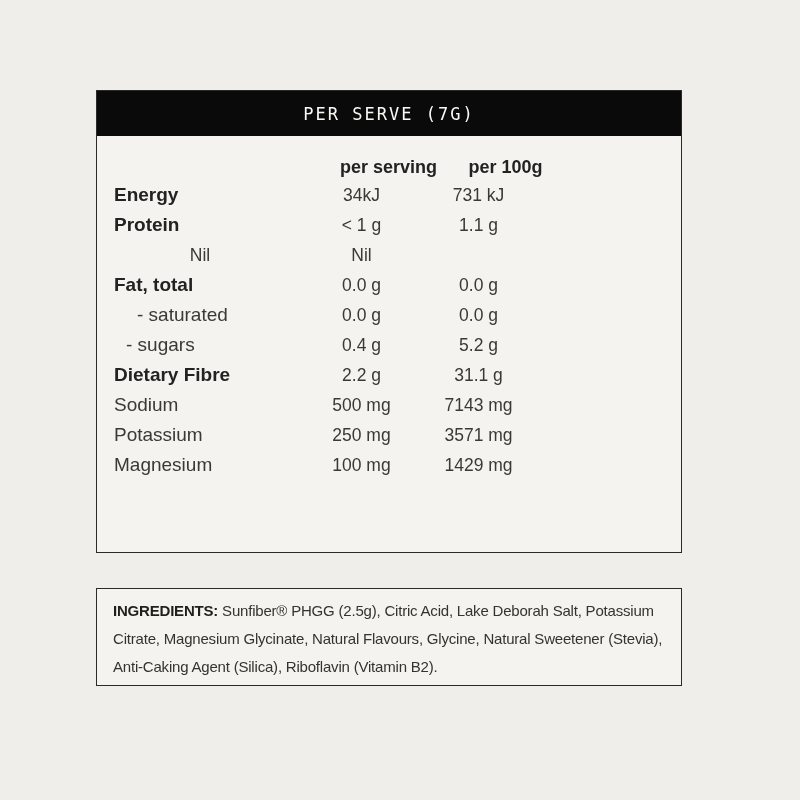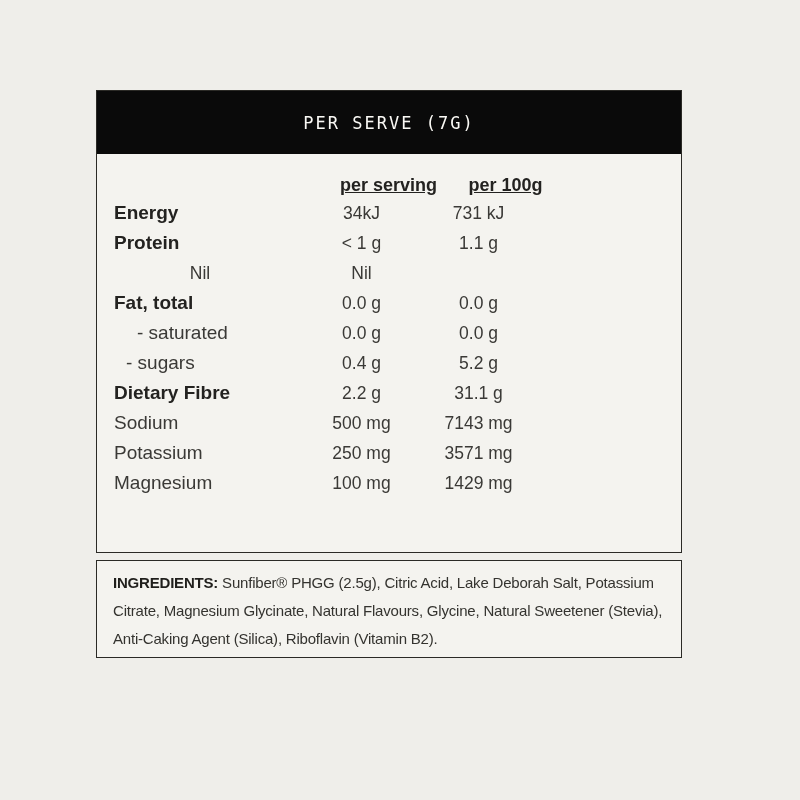--- a/index.html
+++ b/index.html
@@ -15,21 +15,21 @@
   .box {
     position: absolute;
     left: 96px;
     width: 586px;
     background: #f4f3ef;
     border: 1.5px solid #2b2a26;
     box-sizing: border-box;
   }
   .nutrition { top: 90px; height: 463px; }
   .bar {
-    height: 63px;
+    height: 45px;
     background: #0a0a0a;
     display: flex;
     align-items: center;
     justify-content: center;
   }
   .bar span {
     color: #faf9f5;
     font-family: "DejaVu Sans Mono", monospace;
     font-size: 17px;
     letter-spacing: 2px;
@@ -39,33 +39,33 @@
     grid-template-columns: 206px 117px 117px 1fr;
   }
   .cols-header {
     margin-top: 18px;
     font-weight: bold;
     font-size: 18px;
     color: #232220;
     height: 26px;
     align-items: center;
   }
-  .cols-header .cell { transform: translateX(27px); text-align: center; text-decoration: underline; }
+  .cols-header .cell { transform: translateX(27px); text-align: center; }
   .rows { margin-top: 0; }
   .row {
     height: 30px;
     align-items: center;
     color: #3a3936;
   }
   .row .lbl { padding-left: 17px; font-size: 19px; }
   .row.bold .lbl { font-weight: bold; color: #232220; }
   .row.sub1 .lbl { padding-left: 29px; }
   .row.sub2 .lbl { padding-left: 40px; }
   .row .c { text-align: center; font-size: 17.5px; }
-  .ingredients { top: 560px; height: 98px; }
+  .ingredients { top: 588px; height: 98px; }
   .allergens { top: 665px; height: 52px; }
   .box p {
     margin: 0;
     padding: 8px 16px 0 16px;
     font-size: 15px;
     line-height: 28px;
     letter-spacing: -0.2px;
     color: #34332f;
   }
   .allergens p { padding-top: 11px; }

